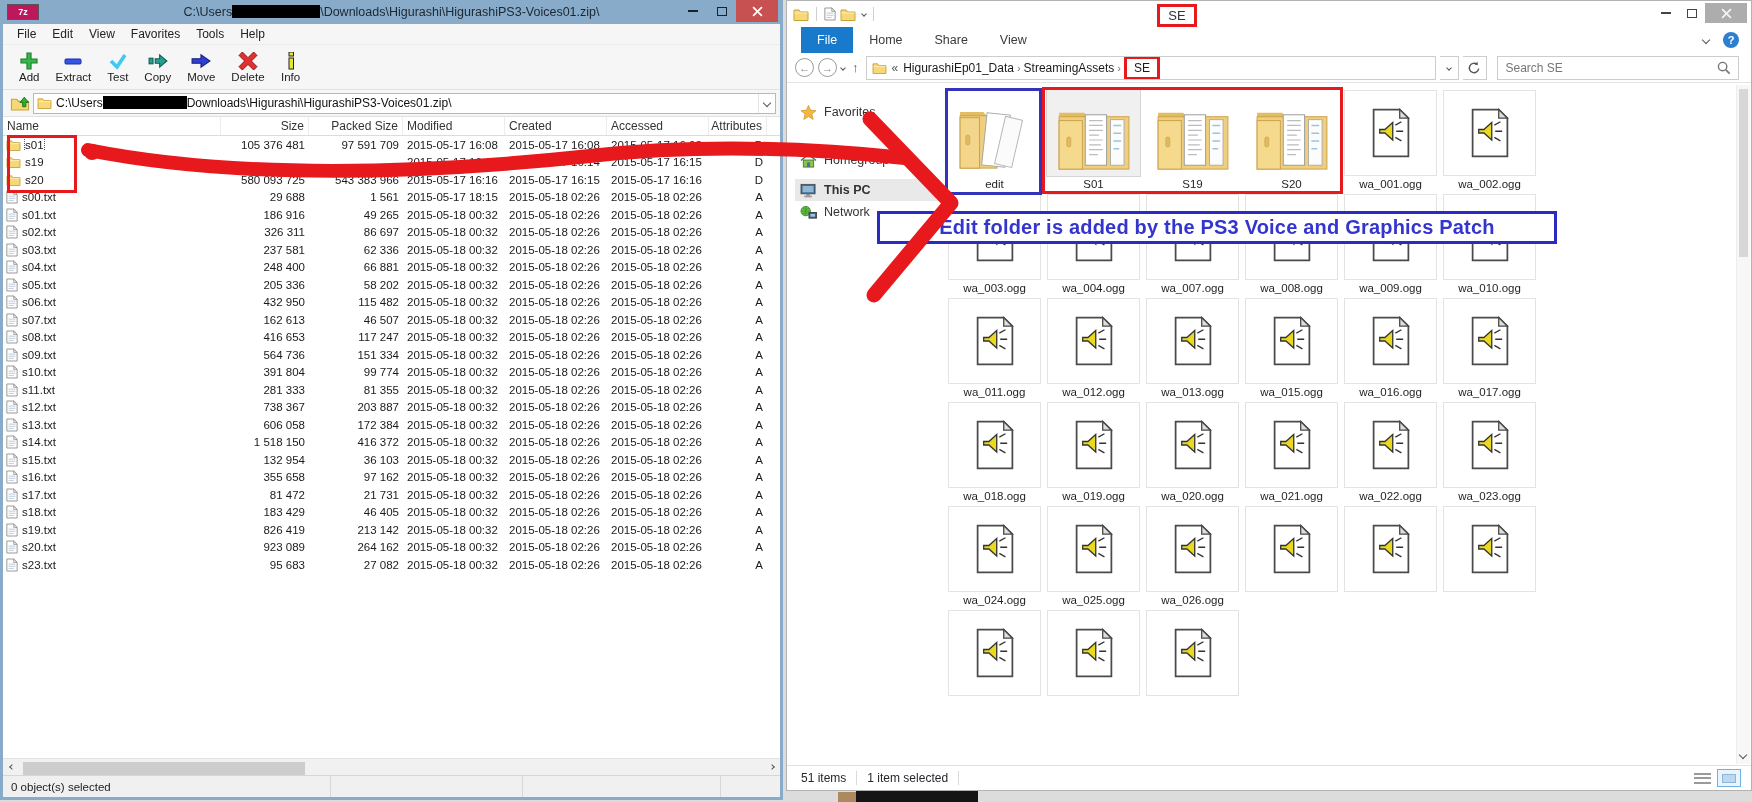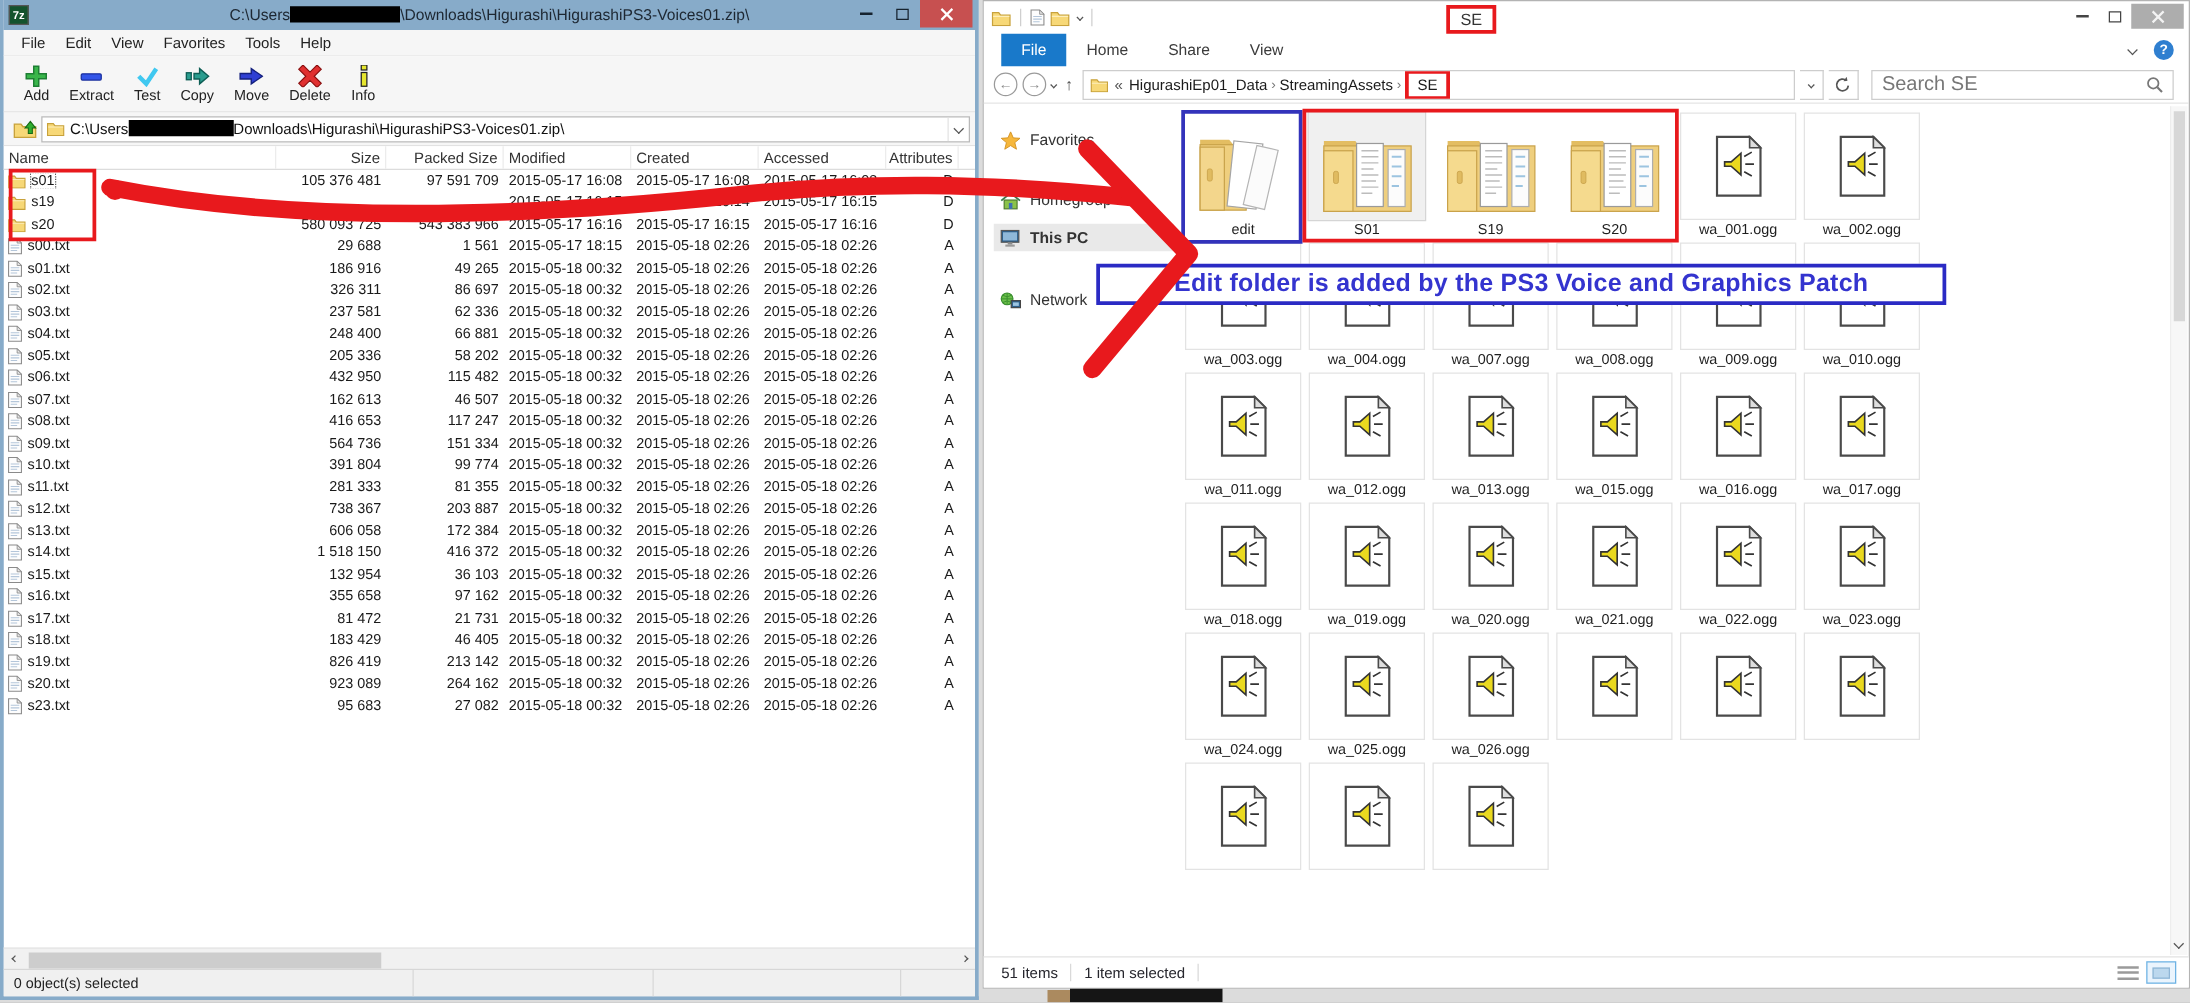--- a/index.html
+++ b/index.html
@@ -7,21 +7,21 @@
     --annotation-red:#e8191d; --annotation-blue:#3434cf; --folder-yellow:#f2d384;
   }
   *{margin:0;padding:0;box-sizing:border-box}
   body{font-family:"Liberation Sans",sans-serif;background:#9a9a9a}
   .screen{position:relative;width:1752px;height:802px;background:#dcdcdc;overflow:hidden;font-size:12px;color:#1a1a1a}
   .svgic{flex:none}
 
   
   .win7z{position:absolute;left:0;top:0;width:783px;height:800px;background:#fff;border:3px solid var(--titlebar-blue);border-top:none}
   .ztitle{height:24px;background:var(--titlebar-blue);display:flex;align-items:center;position:relative}
-  .zlogo{width:16px;height:16px;background:#14532d;color:#fff;font-size:9px;font-weight:bold;display:flex;align-items:center;justify-content:center;margin-left:4px;border:1px solid #555}
+  .zlogo{width:32px;height:16px;background:#be185d;color:#fff;font-size:9px;font-weight:bold;display:flex;align-items:center;justify-content:center;margin-left:4px;border:1px solid #555}
   .ztitletext{position:absolute;left:0;right:0;text-align:center;font-size:12.5px;color:#1d2732;white-space:nowrap}
   .censor{display:inline-block;background:#000;height:13px;vertical-align:text-top}
   .zbtns{position:absolute;right:2px;top:0;height:22px;display:flex;align-items:stretch}
   .zbtn{width:29px;display:flex;align-items:center;justify-content:center;color:#13202e}
   .zclose{width:42px;background:var(--close-red);display:flex;align-items:center;justify-content:center}
   .glyph-min{width:10px;height:2px;background:#16232f}
   .glyph-max{width:10px;height:9px;border:1.5px solid #16232f}
   .zmenubar{height:21px;background:#f6f6f6;display:flex;align-items:center;padding-left:6px;border-bottom:1px solid #ececec}
   .mitem{padding:2px 8px;color:#222}
   .ztools{height:45px;background:#f6f6f6;display:flex;align-items:center;padding-left:8px;border-bottom:1px solid #e2e2e2}
@@ -70,21 +70,21 @@
   .eaddr{height:30px;display:flex;align-items:center;padding:0 8px;gap:4px;border-bottom:1px solid #e5e5e5}
   .navcirc{width:19px;height:19px;border-radius:50%;border:1px solid #9a9a9a;color:#8a8a8a;display:flex;align-items:center;justify-content:center;font-size:11px}
   .uparr{color:#555;font-size:13px;padding:0 3px}
   .afield{width:570px;height:24px;border:1px solid #cdcdcd;display:flex;align-items:center;padding-left:5px;gap:5px;white-space:nowrap;overflow:hidden}
   .crumbsep{color:#777;font-size:11px;padding:0 3px}
   .crumb{color:#1a1a1a}
   .crumb.red{border:3px solid var(--annotation-red);padding:2px 7px}
   .abtn{height:24px;border:1px solid #cdcdcd;border-left:none;display:flex;align-items:center;justify-content:center}
   .abtn.dd{width:19px}.abtn.rf{width:24px}
   .sfield{margin-left:6px;width:242px;height:24px;border:1px solid #cdcdcd;display:flex;align-items:center;padding:0 8px;position:relative}
-  .sfield input{border:none;outline:none;width:100%;font-size:16px;color:#6d28d9;font-family:"Liberation Sans",sans-serif;background:transparent}
+  .sfield input{border:none;outline:none;width:100%;font-size:12px;color:#6d28d9;font-family:"Liberation Sans",sans-serif;background:transparent}
   .sfield input::placeholder{color:#777;opacity:1}
   .enav{position:absolute;left:0;top:84px;width:152px}
   .nitem{position:absolute;left:8px;display:flex;align-items:center;gap:7px;font-size:12.5px;color:#333;height:22px;padding:0 5px}
   .nitem.active{background:#e9e9e9;width:144px}
   .egrid{position:absolute;left:158px;top:87px;width:601px;height:613px;overflow:hidden;display:flex;flex-wrap:wrap;align-content:flex-start}
   .tile{width:99px;height:104px;padding-top:2px}
   .tile .ibox{width:93px;height:86px;margin:0 auto;border:1px solid #e3e3e3;display:flex;align-items:center;justify-content:center;background:#fff}
   .tile .fbox{width:93px;height:86px;margin:0 auto;display:flex;align-items:flex-end;justify-content:center;padding-bottom:4px}
   .tile.sel .fbox{background:#f0f0f0;outline:1px solid #d5d5d5}
   .tile .tlab{text-align:center;font-size:11.5px;margin-top:2px;color:#1f1f1f;white-space:nowrap}
@@ -756,21 +756,21 @@
             <use href="#s-home"></use>
           </svg>
           <span>Homegroup</span>
         </div>
         <div class="nitem active" style="top: 94px; font-weight: bold;">
           <svg width="17" height="15" class="svgic">
             <use href="#s-pc"></use>
           </svg>
           <span>This PC</span>
         </div>
-        <div class="nitem" style="top: 144px; text-align: right;">
+        <div class="nitem" style="top: 116px; text-align: right;">
           <svg width="17" height="15" class="svgic">
             <use href="#s-net"></use>
           </svg>
           <span>Network</span>
         </div>
       </div>
     <div class="egrid" id="extiles">
         <div class="tile">
           <div class="fbox">
             <svg width="76" height="64" class="svgic">

